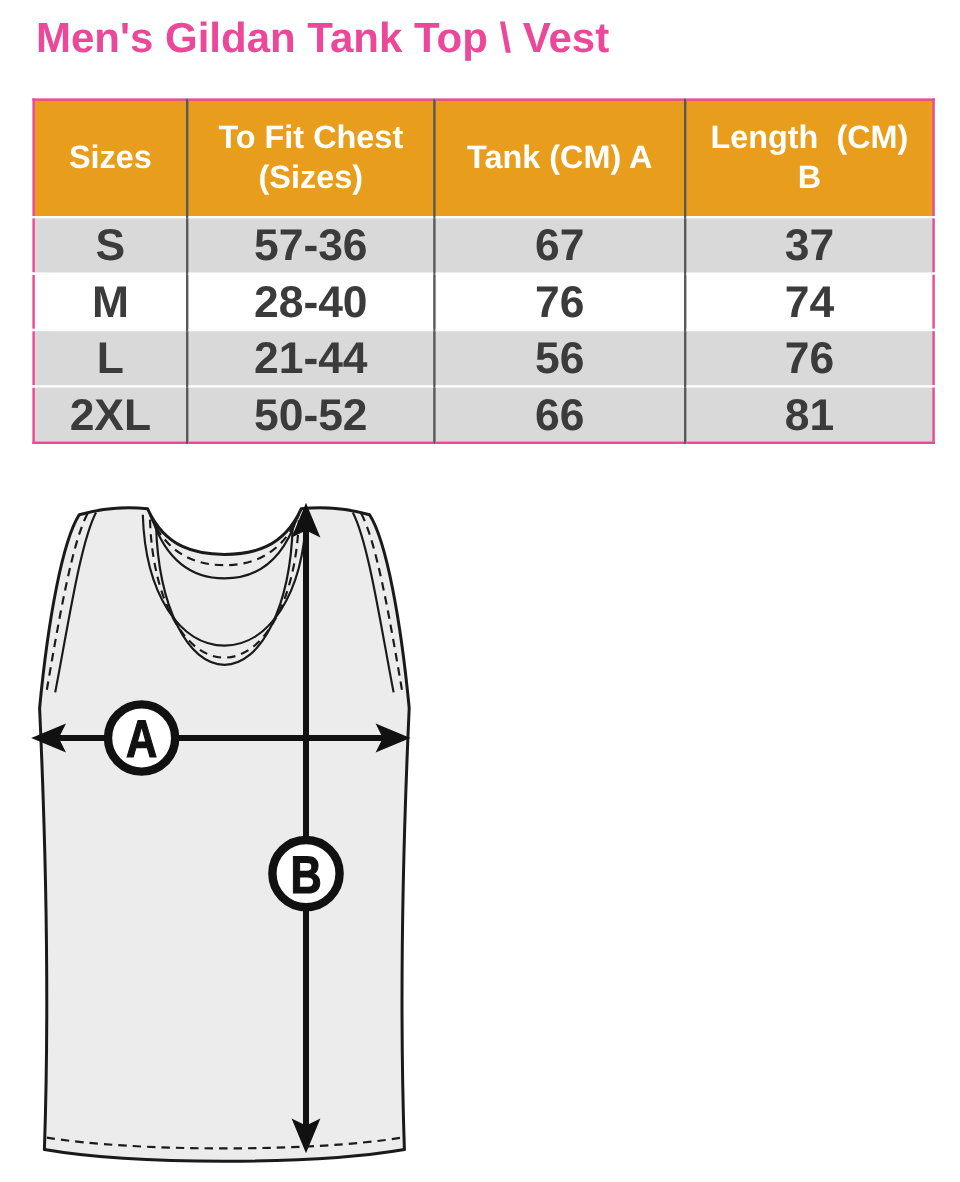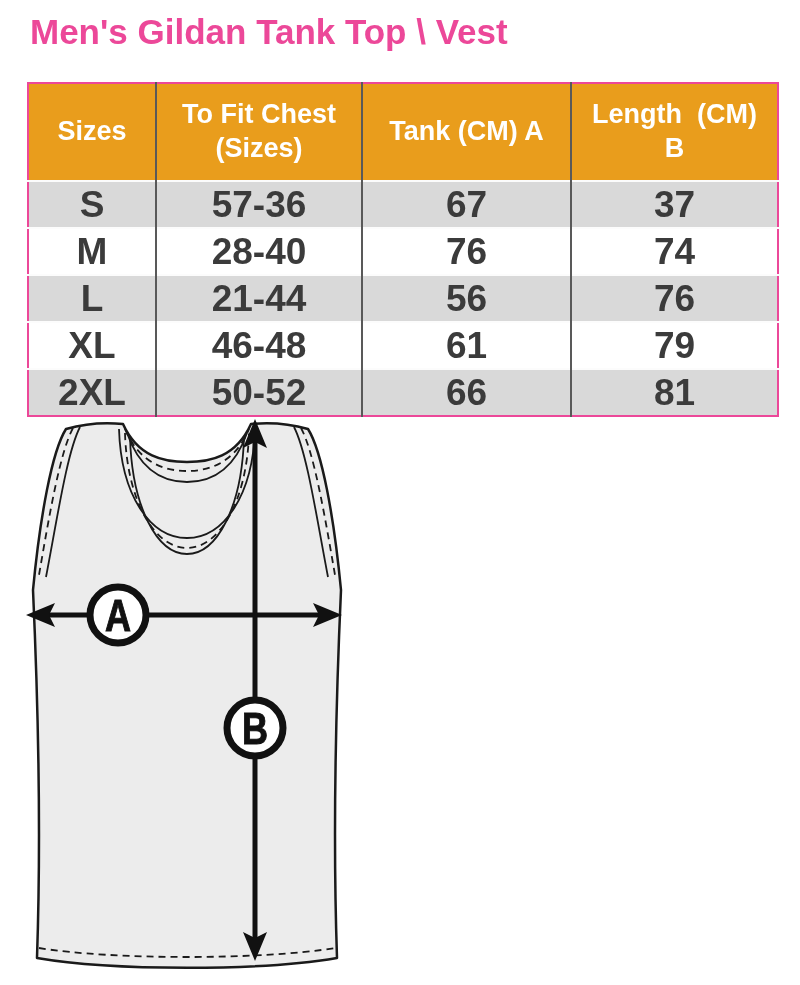--- a/index.html
+++ b/index.html
@@ -74,26 +74,20 @@
       <td>28-40</td>
       <td>76</td>
       <td>74</td>
     </tr>
     <tr class="alt">
       <td>L</td>
       <td>21-44</td>
       <td>56</td>
       <td>76</td>
     </tr>
-    <tr>
-      <td>XL</td>
-      <td>46-48</td>
-      <td>61</td>
-      <td>79</td>
-    </tr>
     <tr class="alt">
       <td>2XL</td>
       <td>50-52</td>
       <td>66</td>
       <td>81</td>
     </tr>
   </tbody>
 </table>
 
 <div class="tank-wrap">

